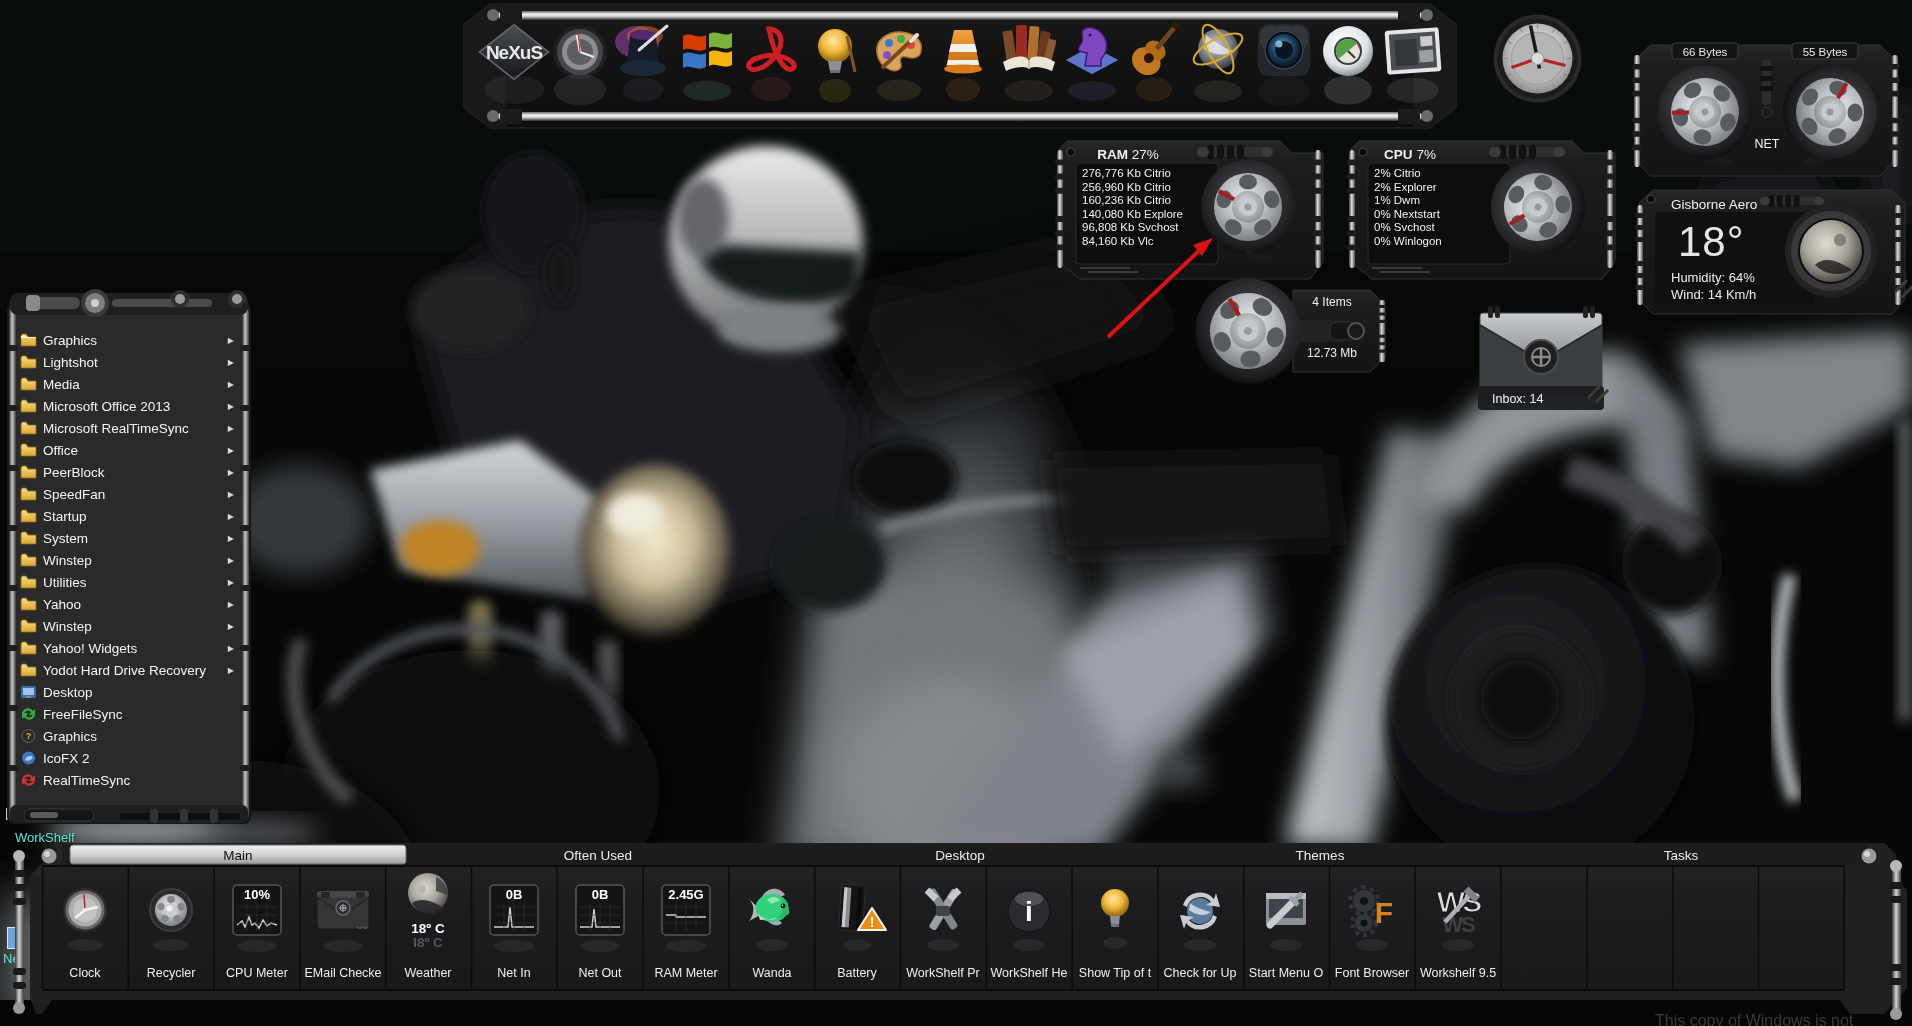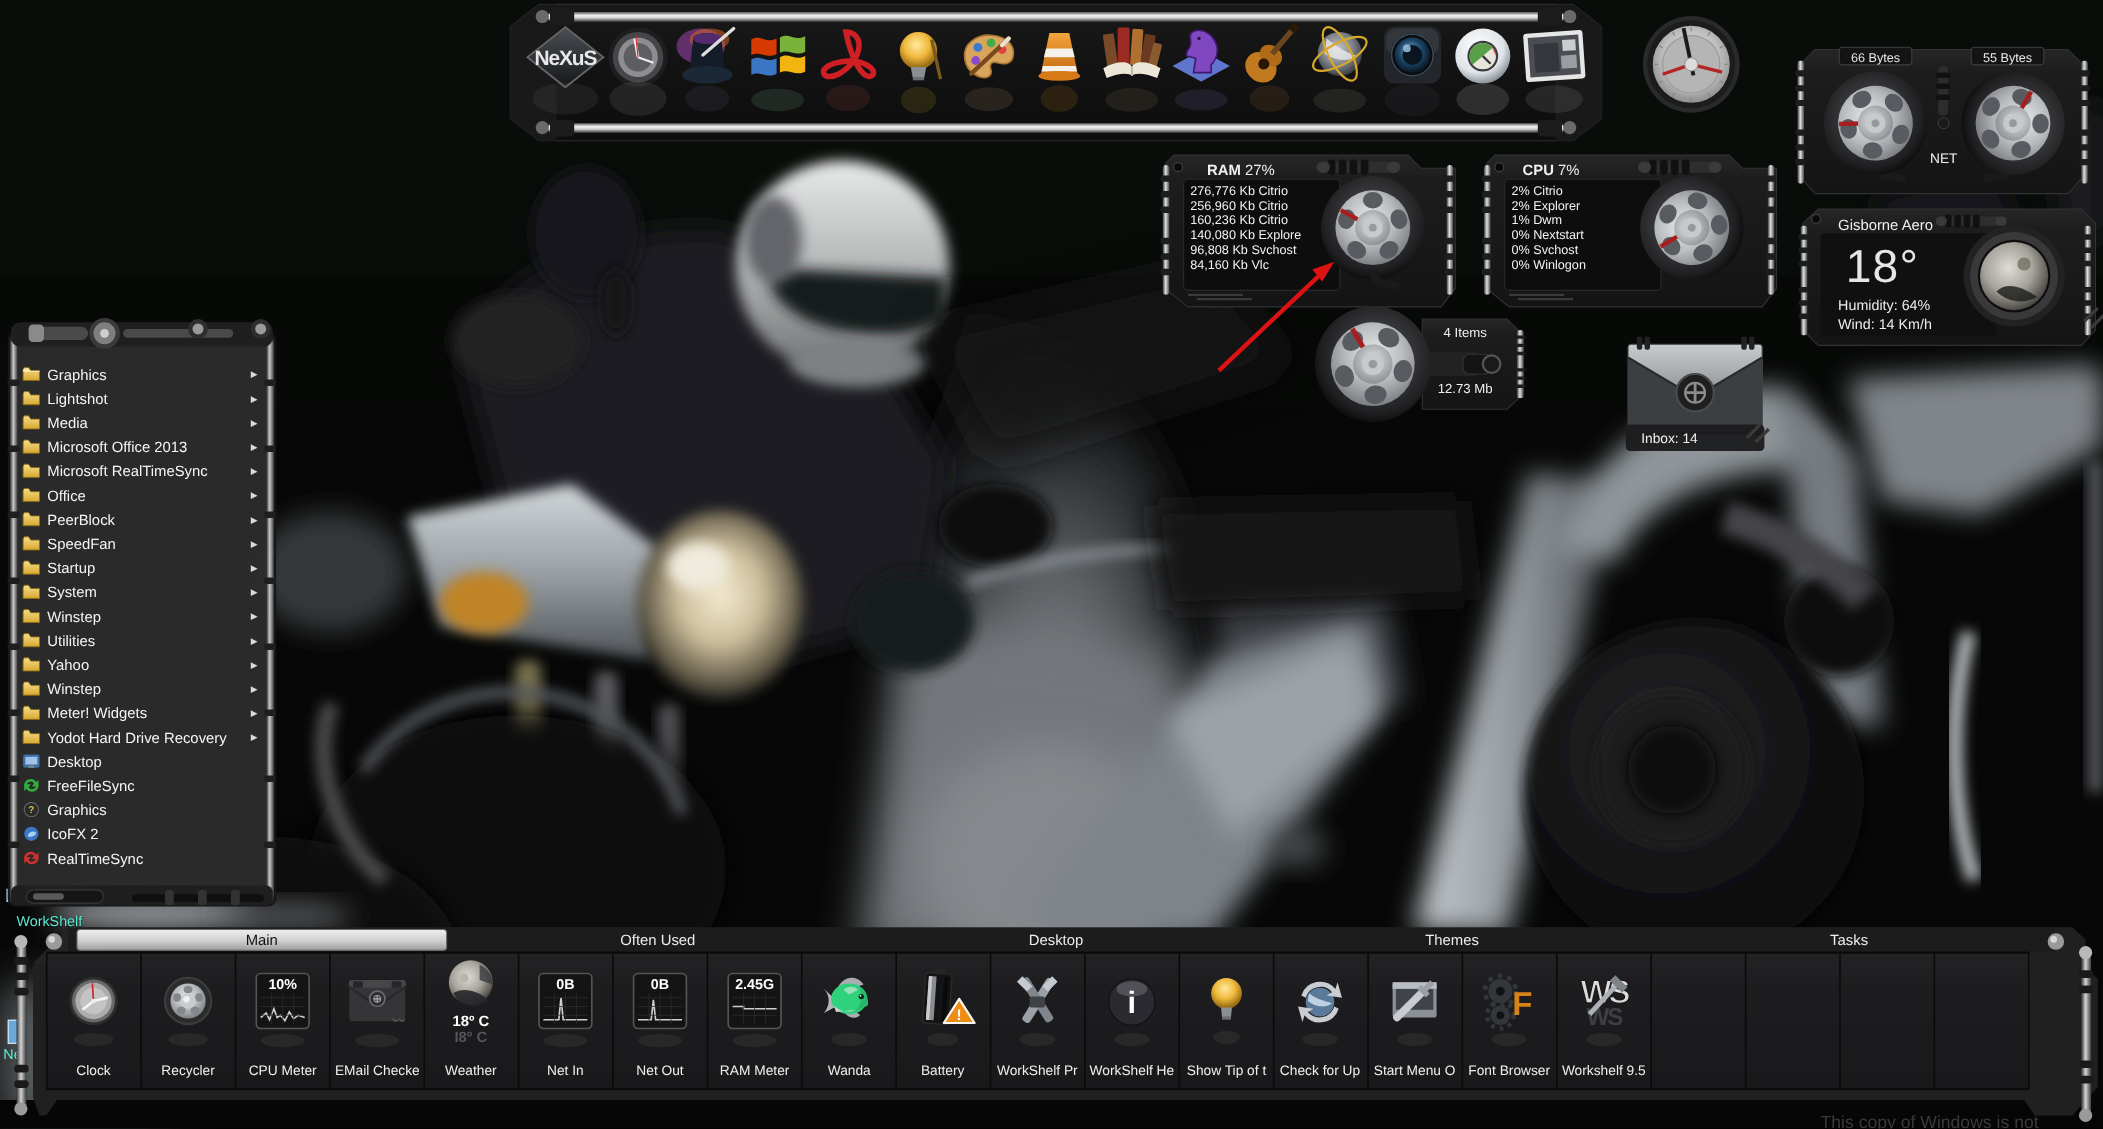--- a/index.html
+++ b/index.html
@@ -727,21 +727,21 @@
         <svg class="fold" viewBox="0 0 17 14">
           <path d="M1,3 L1,13 L16,13 L16,4 L8,4 L6,1 L2,1 Z" fill="url(#foldg)" stroke="#8a6a10" stroke-width="0.8"></path>
         </svg>
         <span class="lb">Winstep</span>
         <span class="ar">▶</span>
       </div>
 <div class="mi" style="top:353px">
         <svg class="fold" viewBox="0 0 17 14">
           <path d="M1,3 L1,13 L16,13 L16,4 L8,4 L6,1 L2,1 Z" fill="url(#foldg)" stroke="#8a6a10" stroke-width="0.8"></path>
         </svg>
-        <span class="lb">Meter! Widgets</span>
+        <span class="lb">Yahoo! Widgets</span>
         <span class="ar">▶</span>
       </div>
 <div class="mi" style="top:375px">
         <svg class="fold" viewBox="0 0 17 14">
           <path d="M1,3 L1,13 L16,13 L16,4 L8,4 L6,1 L2,1 Z" fill="url(#foldg)" stroke="#8a6a10" stroke-width="0.8"></path>
         </svg>
         <span class="lb">Yodot Hard Drive Recovery</span>
         <span class="ar">▶</span>
       </div>
 <div class="mi" style="top:397px">

